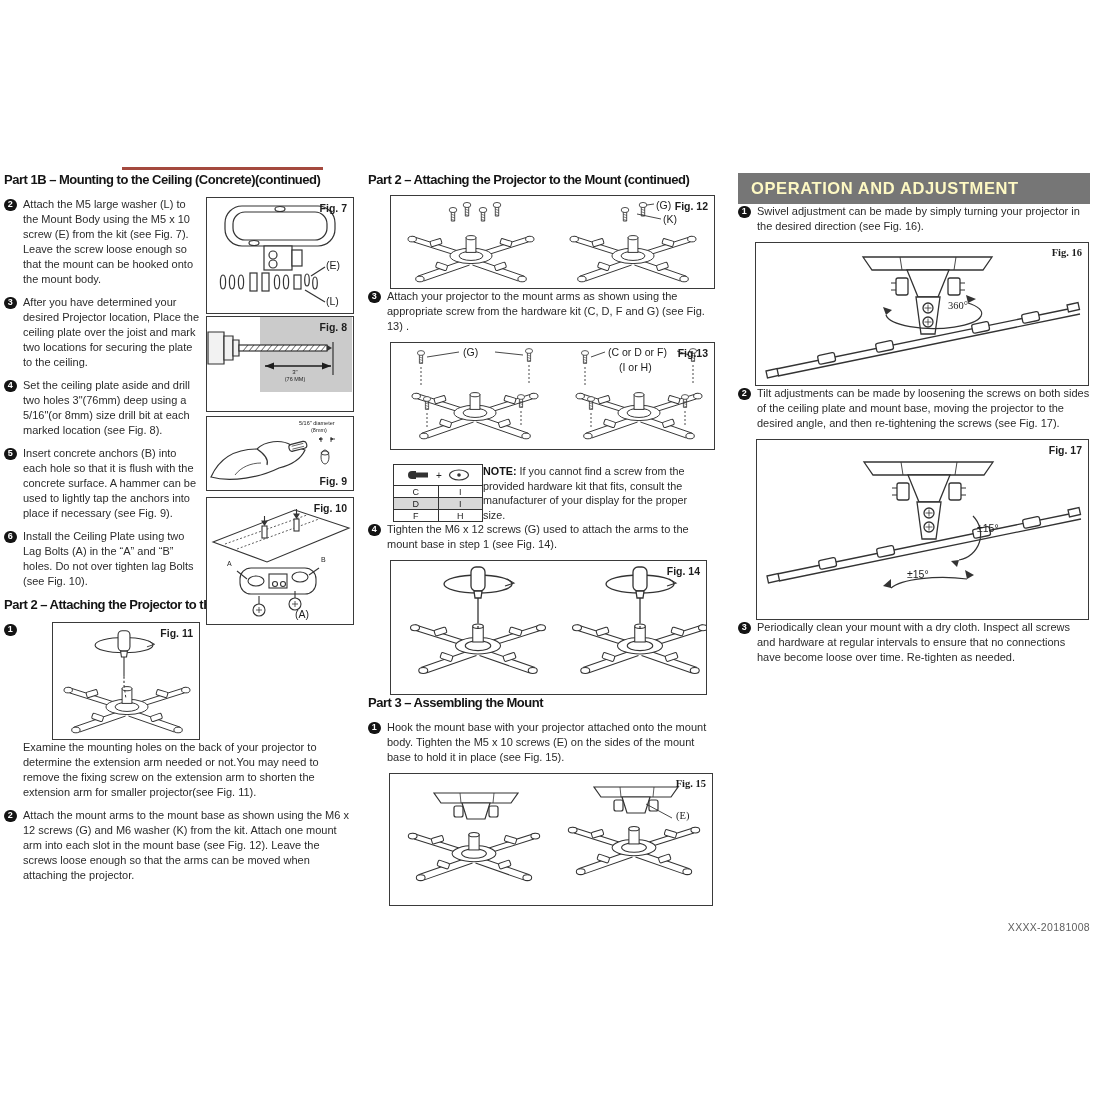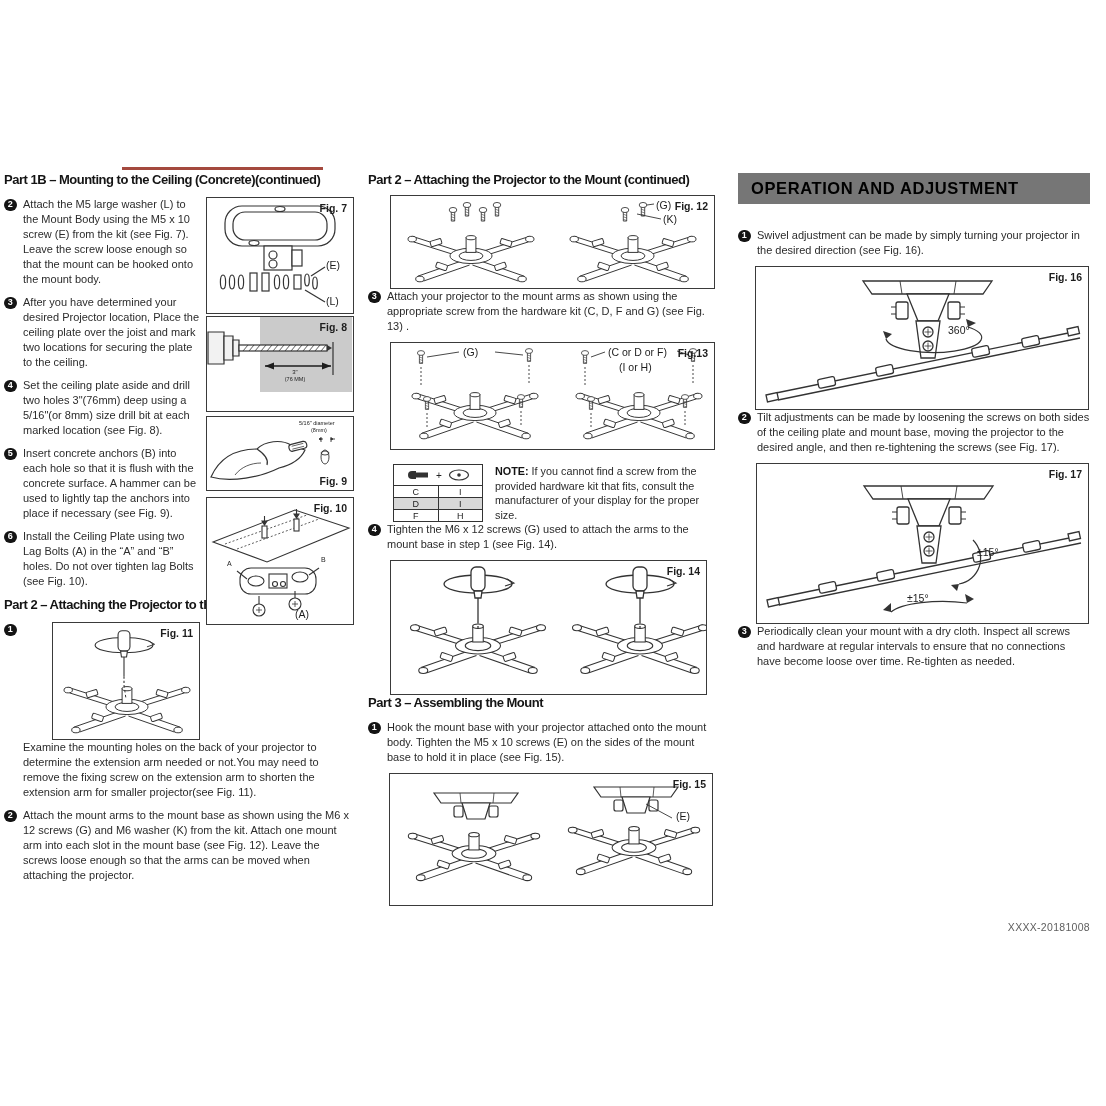--- a/index.html
+++ b/index.html
@@ -19,33 +19,33 @@
              box-sizing:border-box;overflow:hidden;}
   .figlabel{position:absolute;top:4px;right:6px;font-weight:bold;font-size:10.5px;color:#1d1d1d;}
   .figlabel.bl{top:auto;bottom:3px;}
   .callout{position:absolute;font-size:10.5px;color:#1d1d1d;white-space:nowrap;}
   .callout.tiny{font-size:6px;}
   .callout.micro{font-size:5.5px;}
   .callout.ctr{text-align:center;}
   .figstack{float:right;width:148px;margin-left:6px;}
   .figstack .fig{margin-bottom:0;}
   svg{display:block;}
-  .banner{background:#767676;color:#000000;font-weight:bold;font-size:16.5px;line-height:17px;
-          letter-spacing:0.6px;padding:7px 0 7px 13px;margin-bottom:24px;}
+  .banner{background:#767676;color:#fef9c3;font-weight:bold;font-size:16.5px;line-height:17px;
+          letter-spacing:0.6px;padding:7px 0 7px 13px;margin-bottom:0;}
   .hwrow{display:flex;align-items:flex-start;margin:14px 0 0 25px;}
   table.hw{border-collapse:collapse;font-size:9px;text-align:center;width:90px;color:#222;}
   table.hw td{border:1.2px solid #333;height:11px;padding:0;}
   table.hw tr.hdr td{height:20px;}
   table.hw tr.shade td{background:#d8d8d8;}
   .hdrcell{display:flex;align-items:center;justify-content:center;gap:6px;font-size:10px;}
-  .note{width:222px;margin-left:12px;font-size:10.8px;line-height:14.5px;color:#2b2b2b;}
+  .note{width:222px;margin-left:0;font-size:10.8px;line-height:14.5px;color:#2b2b2b;}
   .note b{color:#141414;}
   .footer{position:absolute;top:921px;right:16px;font-size:10.5px;color:#5e5e5e;letter-spacing:0.3px;text-align:right;}
   .mt12{margin-top:12px;} .mt9{margin-top:9px;} .mt11{margin-top:11px;} .mt10{margin-top:10px;}
-  .mt16{margin-top:16px;} .mt6{margin-top:6px;} .mt7{margin-top:7px;} .mt5{margin-top:5px;}
+  .mt16{margin-top:16px;} .mt6{margin-top:6px;} .mt7{margin-top:7px;} .mt5{margin-top:5px;font-family:Liberation Serif, serif;}
   .mt8{margin-top:8px;}
 </style>
 </head>
 <body>
 
 <div id="page">
 
   <svg width="0" height="0" style="position:absolute" aria-hidden="true">
     <defs>
       <g id="g-spider" fill="#fff" stroke="#333" stroke-width="1.4">
@@ -385,21 +385,21 @@
         <path d="M130,72 a48,15 0 1 0 82,-12" fill="none" stroke="#333" stroke-width="1.2"></path>
         <path d="M212,60 l8,-4 l-10,-4 z" fill="#333"></path>
         <path d="M130,72 l-3,-8 l9,3 z" fill="#333"></path>
       </svg>
       <span class="figlabel">Fig. 16</span>
       <span class="callout" style="left:192px;top:57px;">360°</span>
     </figure>
 
     <p class="step mt11"><span class="stepnum">2</span><span>Tilt adjustments can be made by loosening the screws on both sides of the ceiling plate and  mount base, moving the projector to the desired angle, and then re-tightening the screws (see Fig. 17).</span></p>
 
-    <figure class="fig mt9" style="width:333px;height:161px;margin-left:18px;">
+    <figure class="fig mt9" style="width:333px;height:181px;margin-left:18px;">
       <svg width="330" height="154" viewBox="0 0 330 154">
         <use href="#g-tilt" transform="translate(4,10)"></use>
         <path d="M216,76 a26,26 0 0 1 -14,44" fill="none" stroke="#333" stroke-width="1.2"></path>
         <path d="M202,120 l-8,1 l6,6 z" fill="#333"></path>
         <path d="M134,148 a54,15 0 0 1 76,-9" fill="none" stroke="#333" stroke-width="1.2"></path>
         <path d="M134,148 l0,-9 l-8,7 z" fill="#333"></path>
         <path d="M210,139 l-2,-9 l9,5 z" fill="#333"></path>
       </svg>
       <span class="figlabel">Fig. 17</span>
       <span class="callout" style="left:220px;top:82px;">±15°</span>

